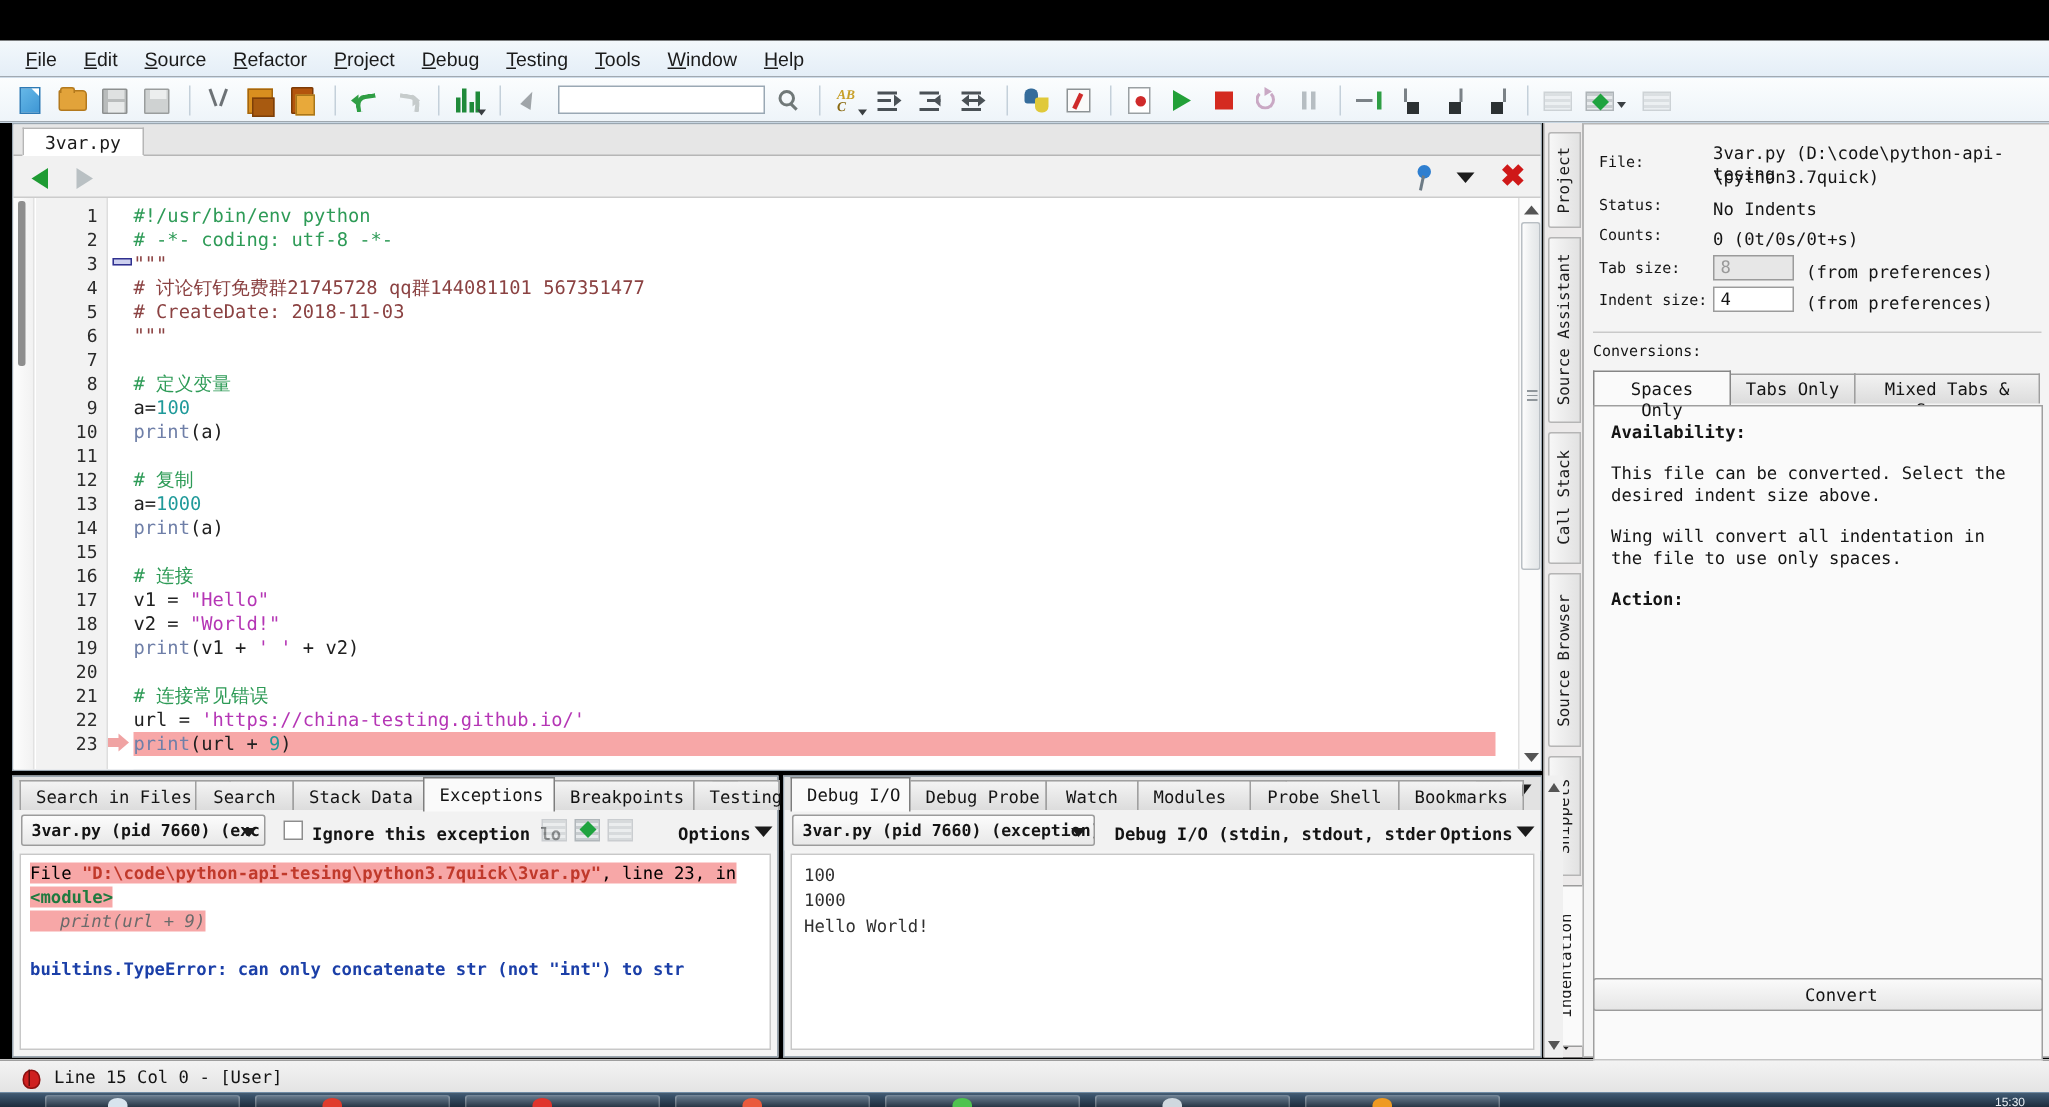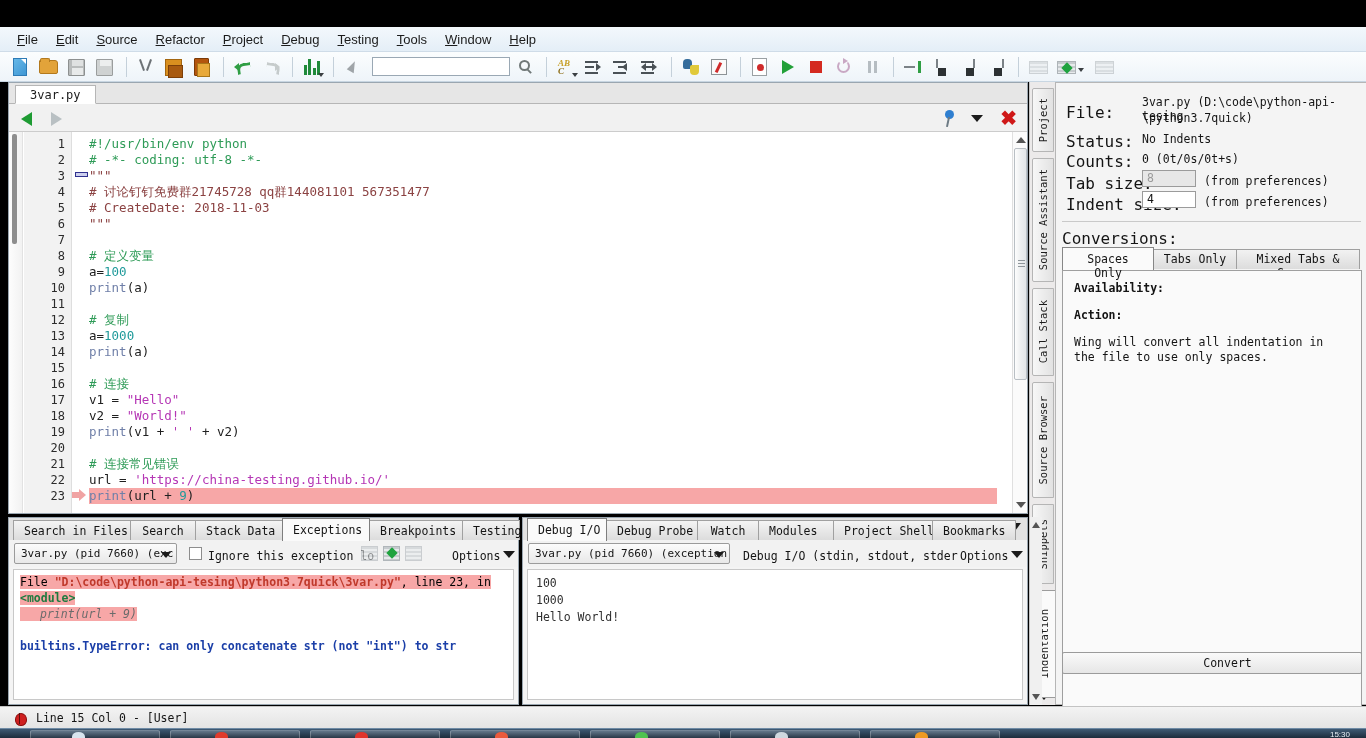--- a/index.html
+++ b/index.html
@@ -305,21 +305,21 @@
   .vtab-caret { position:absolute; left:8px; bottom:5px; width:0; height:0;
     border-width:7px 6px 0 6px; border-style:solid;
     border-color:#1b1b1b transparent transparent transparent; }
 
   
   .rpanel {
     position:absolute; left:1055px; top:82px; width:311px; height:623px;
     background:#f4f4f4; border:1px solid #b6b6b6; border-right:none;
     font-family:"DejaVu Sans Mono", monospace; font-size:11.5px; color:#141414;
   }
-  .rp-lab { position:absolute; font-family:"DejaVu Sans Mono", monospace; font-size:16px; color:#141414; }
+  .rp-lab { position:absolute; font-family:"DejaVu Sans Mono", monospace; font-size:10px; color:#141414; }
   .rp-val { position:absolute; font-family:"DejaVu Sans Mono", monospace; font-size:11.5px; color:#141414; }
   .rp-input {
     position:absolute; height:17px; border:1px solid #9b9b9b; background:#fff;
     font-family:"DejaVu Sans Mono", monospace; font-size:11.5px;
     padding:0 4px; line-height:15px; color:#141414;
   }
   .rp-input.dis { background:#e7e7e7; color:#9a9a9a; }
   .rp-hr { position:absolute; left:6px; width:299px; height:1px; background:#c9c9c9; }
   .conv-tabs { position:absolute; left:6px; top:241px; width:300px; height:22px; }
   .ctab {
@@ -363,21 +363,21 @@
   .btab-caret {
     position:absolute; top:5px; width:0; height:0;
     border-width:8px 6px 0 6px; border-style:solid;
     border-color:#1b1b1b transparent transparent transparent;
   }
   .btab-more {
     position:absolute; top:3px; width:17px; height:18px;
     background: linear-gradient(to bottom,#f2f2f2,#dcdcdc); border:1px solid #a0a0a0;
     font-size:9px; color:#333; text-align:center; line-height:17px;
   }
-  .bp-toolbar { position:absolute; left:0; top:22px; width:100%; height:27px; background:#f2f2f2; }
+  .bp-toolbar { position:absolute; left:0; top:22px; width:100%; height:27px; background:#f2f2f2;font-weight:bold; }
   .combo {
     position:absolute; height:21px; background: linear-gradient(to bottom,#fcfcfc,#e8e8e8);
     border:1px solid #9b9b9b; border-radius:2px;
     font-family:"DejaVu Sans Mono", monospace; font-size:11px; color:#141414;
     padding:3px 20px 0 6px; white-space:nowrap; overflow:hidden;
   }
   .combo .cb-car {
     position:absolute; right:5px; top:8px; width:0; height:0;
     border-width:6px 5px 0 5px; border-style:solid;
     border-color:#1b1b1b transparent transparent transparent;
@@ -697,22 +697,23 @@
     <div class="rp-hr" style="top:138px;"></div>
     <span class="rp-lab" style="left:6px; top:146px;">Conversions:</span>
 
     <div class="conv-tabs" style="top:164px;padding-left:29px;" id="convtabs">
         <div class="ctab active" style="left: 0px; width: 92px; text-align: center;">Spaces Only</div>
         <div class="ctab" style="left: 91px; width: 84px; text-align: center;">Tabs Only</div>
         <div class="ctab" style="left: 174px; width: 124px; text-align: center;">Mixed Tabs &amp; Spaces</div>
       </div>
     <div class="conv-body" style="top:187px; height:452px;">
       <p><b>Availability:</b></p>
+      <p>This file can be converted. Select the desired indent size above.</p>
+      <p>Wing will convert all indentation in the file to use only spaces.</p>
       <p><b>Action:</b></p>
-      <p>Wing will convert all indentation in the file to use only spaces.</p>
     </div>
     <div class="convert-btn" style="bottom:30px;padding-left:31px;">
       <span>Convert</span>
     </div>
   </div>
 
   <div class="bpanel bp-left">
     <div class="bp-tabbar" id="btabsL">
       <div class="btab-more" style="right:26px;">◂▸</div>
       <div class="btab-caret" style="right:6px;"></div>
@@ -752,21 +753,21 @@
   </div>
 
   <div class="bpanel bp-right">
     <div class="bp-tabbar" id="btabsR">
       <div class="btab-more" style="right:26px;">◂▸</div>
       <div class="btab-caret" style="right:6px;"></div>
     <div class="btab active" style="left: 4px; width: 80px; text-align: center;">Debug I/O</div>
         <div class="btab" style="left: 83px; width: 92px; text-align: center;">Debug Probe</div>
         <div class="btab" style="left: 174px; width: 62px; text-align: center;">Watch</div>
         <div class="btab" style="left: 235px; width: 100px; text-align: left;">Modules</div>
-        <div class="btab" style="left: 310px; width: 100px; text-align: center;">Project Shell</div>
+        <div class="btab" style="left: 310px; width: 100px; text-align: center;">Probe Shell</div>
         <div class="btab" style="left: 409px; width: 84px; text-align: center;">Bookmarks</div>
       </div>
     <div class="bp-toolbar">
       <div class="combo" style="left:5px; top:3px; width:202px;">
         <span>3var.py (pid 7660) (exception)</span>
         <span class="cb-car"></span>
       </div>
       <span class="opt-lbl" style="left:220px; top:9px;">Debug I/O (stdin, stdout, stder</span>
       <span class="opt-lbl" style="left:437px; top:9px;">Options</span>
       <span class="opt-car" style="left:488px; top:11px;"></span>

